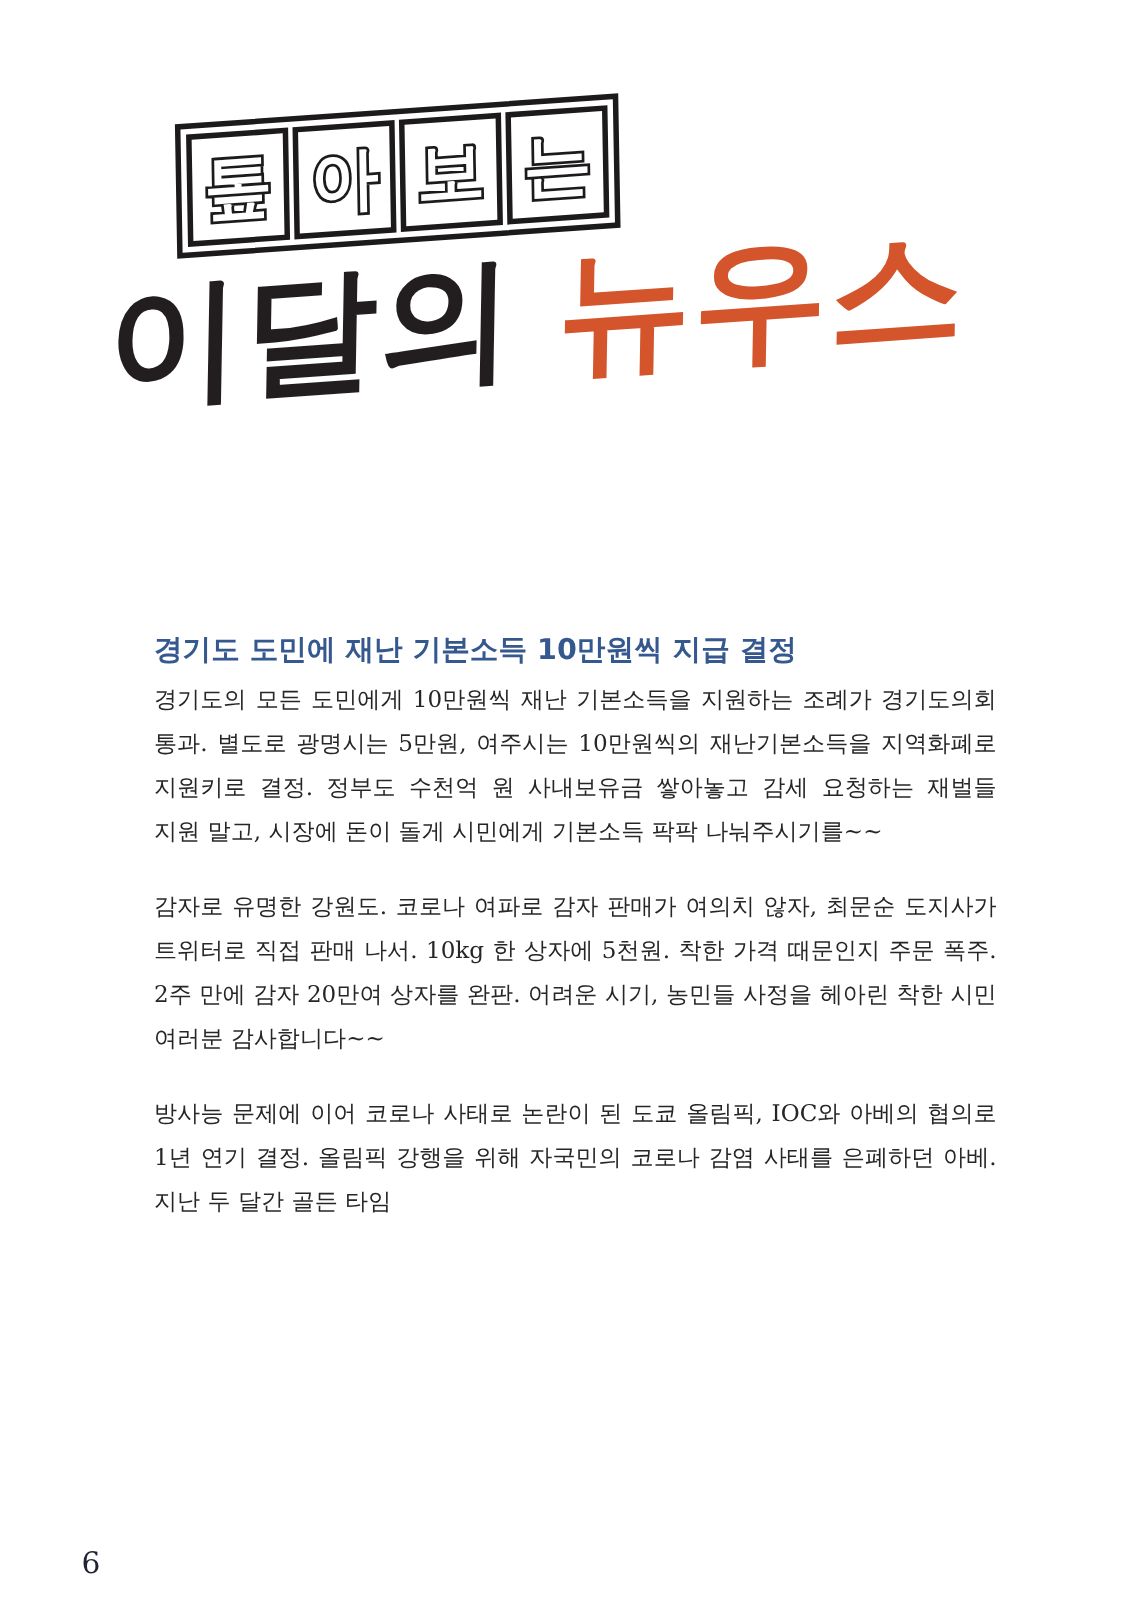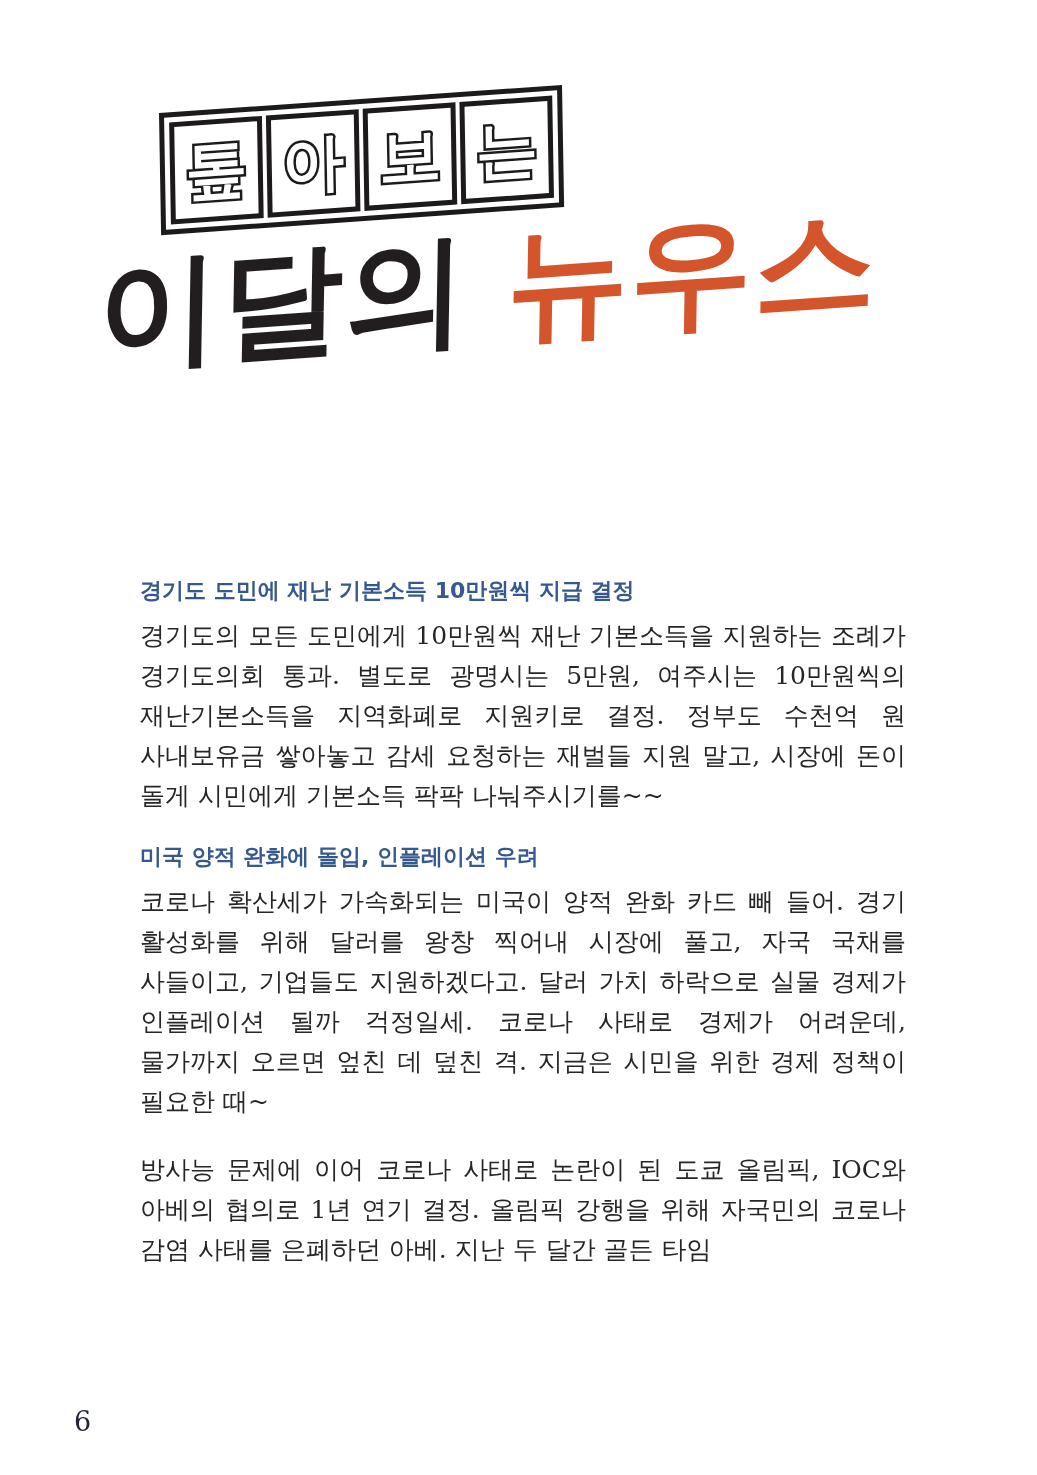--- a/index.html
+++ b/index.html
@@ -61,27 +61,27 @@
   
   .content {
     position: absolute;
     left: 140px;
     top: 578px;
     width: 766px;
   }
   .news h2 {
     font-family: "DejaVu Sans", "Liberation Sans", sans-serif;
     font-weight: 600;
-    font-size: 22px;
+    font-size: 26px;
     line-height: 26px;
     color: #35588e;
     margin: 0 0 12px 0;
   }
   .news p {
-    font-size: 25px;
+    font-size: 21px;
     line-height: 40px;
     color: #262626;
     text-align: justify;
     margin: 0 0 28px 0;
     word-break: keep-all;
   }
 
   .page-number {
     position: absolute;
     left: 74px;
@@ -109,26 +109,23 @@
   </div>
 
   <main class="content">
 
     <section class="news">
       <h2>경기도 도민에 재난 기본소득 10만원씩 지급 결정</h2>
       <p>경기도의 모든 도민에게 10만원씩 재난 기본소득을 지원하는 조례가 경기도의회 통과. 별도로 광명시는 5만원, 여주시는 10만원씩의 재난기본소득을 지역화폐로 지원키로 결정. 정부도 수천억 원 사내보유금 쌓아놓고 감세 요청하는 재벌들 지원 말고, 시장에 돈이 돌게 시민에게 기본소득 팍팍 나눠주시기를~~</p>
     </section>
 
     <section class="news">
+      <p>감자로 유명한 강원도. 코로나 여파로 감자 판매가 여의치 않자, 최문순 도지사가 트위터로 직접 판매 나서. 10kg 한 상자에 5천원. 착한 가격 때문인지 주문 폭주. 2주 만에 감자 20만여 상자를 완판. 어려운 시기, 농민들 사정을 헤아린 착한 시민 여러분 감사합니다~~</p>
     </section>
 
-    <section class="news">
-      <h2>미국 양적 완화에 돌입, 인플레이션 우려</h2>
-      <p>코로나 확산세가 가속화되는 미국이 양적 완화 카드 빼 들어. 경기 활성화를 위해 달러를 왕창 찍어내 시장에 풀고, 자국 국채를 사들이고, 기업들도 지원하겠다고. 달러 가치 하락으로 실물 경제가 인플레이션 될까 걱정일세. 코로나 사태로 경제가 어려운데, 물가까지 오르면 엎친 데 덮친 격. 지금은 시민을 위한 경제 정책이 필요한 때~</p>
-    </section>
 
     <section class="news">
       <p>방사능 문제에 이어 코로나 사태로 논란이 된 도쿄 올림픽, IOC와 아베의 협의로 1년 연기 결정. 올림픽 강행을 위해 자국민의 코로나 감염 사태를 은폐하던 아베. 지난 두 달간 골든 타임</p>
     </section>
 
   </main>
 
   <div class="page-number">6</div>
 
 </div>

